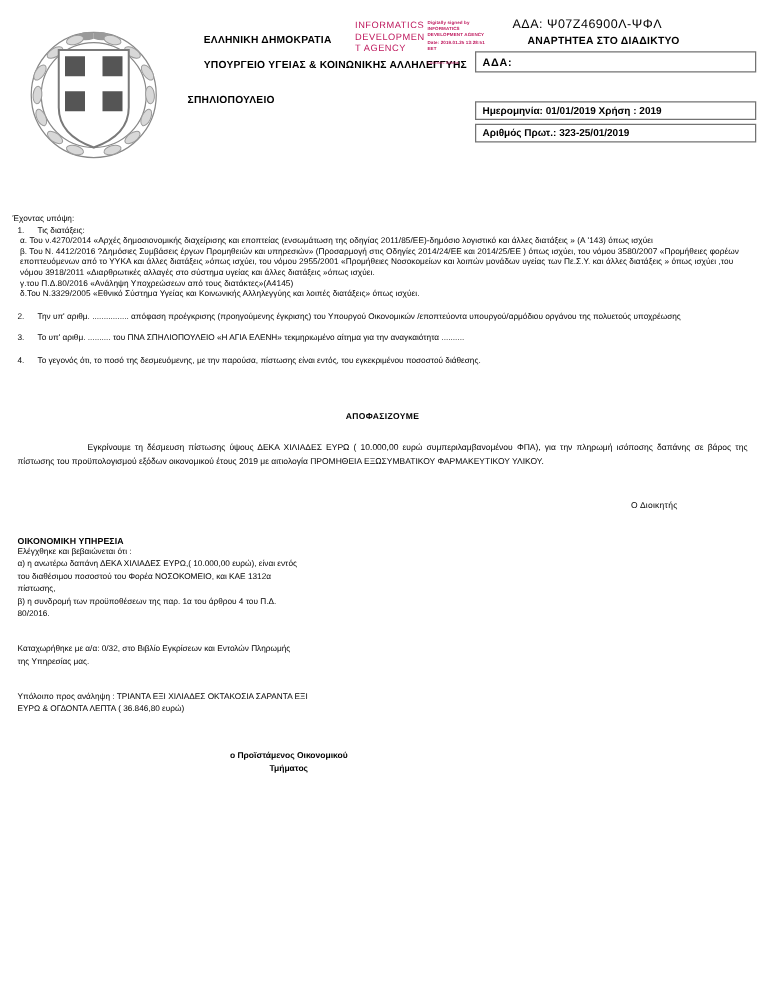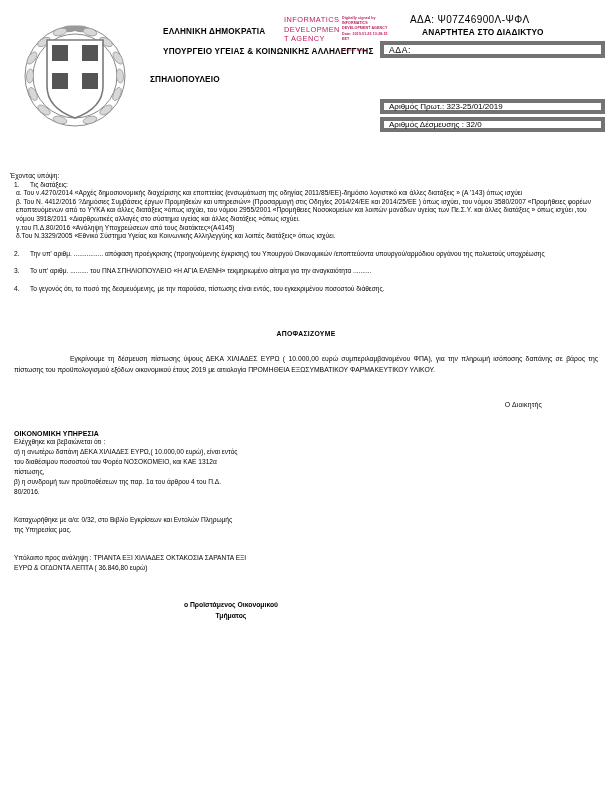--- a/index.html
+++ b/index.html
@@ -21,22 +21,22 @@
 
   
   .ida{position:absolute;left:284px;top:15px;width:102px;height:42px;color:#be185d;}
   .ida-left{position:absolute;left:0;top:0;font-size:7.4px;line-height:9.6px;letter-spacing:.45px;white-space:nowrap;}
   .ida-right{position:absolute;left:58px;top:1px;font-size:3.6px;line-height:5.2px;font-weight:bold;letter-spacing:.1px;white-space:nowrap;}
   .ida-foot{position:absolute;left:58px;top:33px;font-size:3.2px;letter-spacing:.1px;white-space:nowrap;}
 
   .ada-code{position:absolute;left:410px;top:14px;font-size:10px;letter-spacing:.4px;white-space:nowrap;}
   .anartitea{position:absolute;left:422px;top:27px;font-size:8.3px;font-weight:bold;letter-spacing:.2px;white-space:nowrap;}
 
-  .box{position:absolute;border:4px solid #737373;box-sizing:border-box;
-       font-size:8px;font-weight:normal;display:flex;align-items:center;padding-left:5px;white-space:nowrap;}
+  .box{position:absolute;border:1px solid #737373;box-sizing:border-box;
+       font-size:8px;font-weight:bold;display:flex;align-items:center;padding-left:5px;white-space:nowrap;}
   .box-ada{left:380px;top:41px;width:225px;height:17px;font-size:8.6px;letter-spacing:.6px;}
   .box-date{left:380px;top:81px;width:225px;height:15px;}
   .box-prot{left:380px;top:99px;width:225px;height:15px;}
   .box-desm{left:380px;top:117px;width:225px;height:15px;}
 
   
   .title-outer{position:absolute;left:14px;top:134px;width:584px;height:30px;
     border:3px solid #b5b5b5;box-sizing:border-box;background:#fff;}
   .title-inner{width:100%;height:100%;display:flex;align-items:center;justify-content:center;
     font-size:15px;letter-spacing:.4px;}
@@ -123,22 +123,22 @@
         <div>Date: 2019.01.25 13:28:51</div>
         <div>EET</div>
       </div>
       <div class="ida-foot">Location: Athens</div>
     </div>
 
     <div class="ada-code">ΑΔΑ: Ψ07Ζ46900Λ-ΨΦΛ</div>
     <div class="anartitea">ΑΝΑΡΤΗΤΕΑ ΣΤΟ ΔΙΑΔΙΚΤΥΟ</div>
 
     <div class="box box-ada">ΑΔΑ:</div>
+    <div class="box box-date">Ημερομηνία: 01/01/2019 Χρήση : 2019</div>
     <div class="box box-prot">Αριθμός Πρωτ.: 323-25/01/2019</div>
-    <div class="box box-desm">Αριθμός Δέσμευσης : 32/0</div>
   </div>
 
 
   <div class="body">
 
     <p class="p">Έχοντας υπόψη:</p>
 
     <div class="num-row">
       <span class="num-k">1.</span>
       <span class="num-v">Τις διατάξεις:</span>

